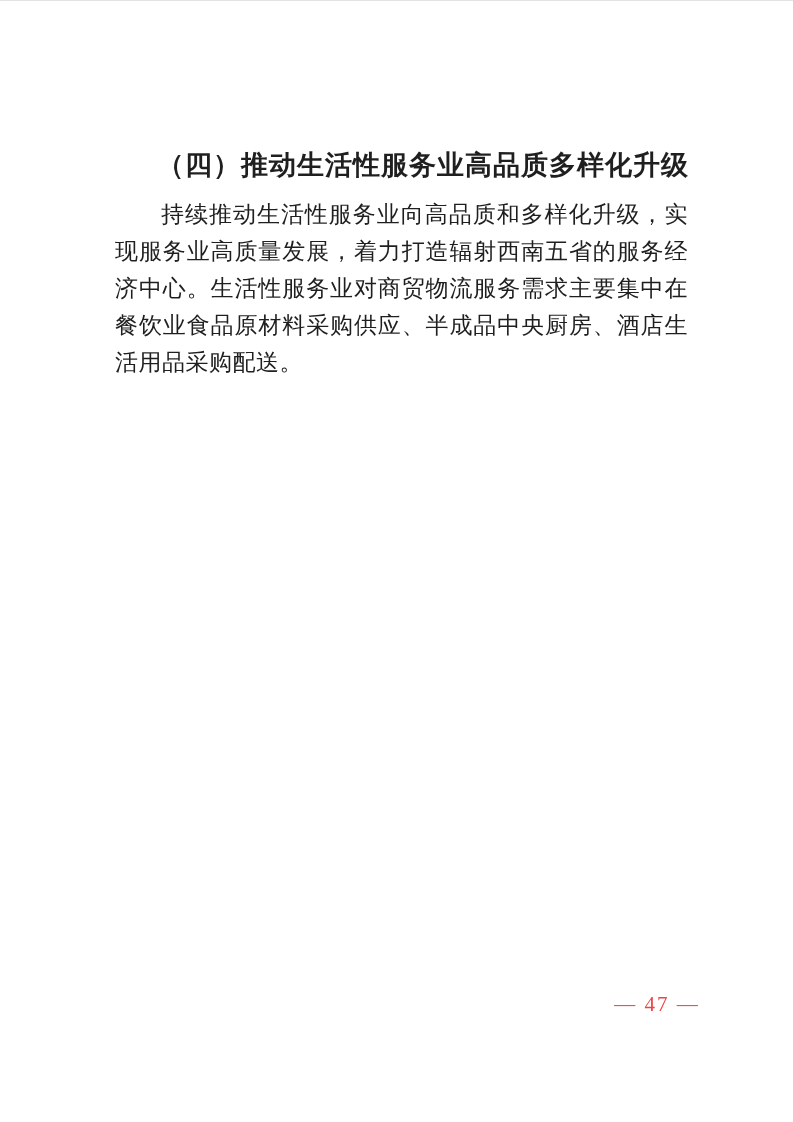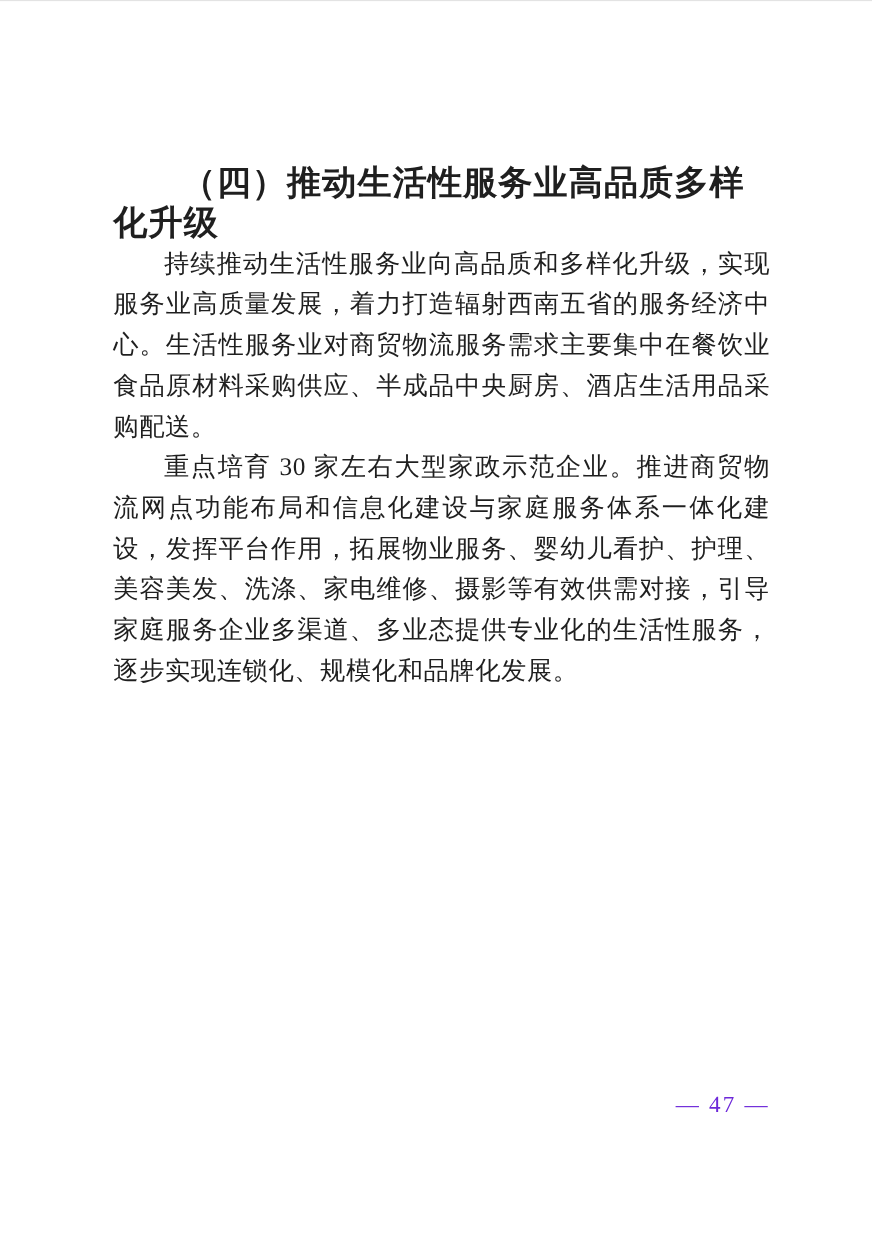--- a/index.html
+++ b/index.html
@@ -19,52 +19,51 @@
     border-top: 1px solid #e3e3e3;
     box-sizing: border-box;
   }
   .content {
     position: absolute;
     left: 103px;
     top: 146px;
     width: 597px;
   }
   .heading {
-    font-size: 31px;
+    font-size: 27px;
     font-weight: bold;
     line-height: 37px;
     text-indent: 2em;
     margin: 0;
     letter-spacing: 1px;
   }
   .para {
     font-size: 23px;
     line-height: 37px;
     text-indent: 2em;
-    margin: 0;
+    margin: 12px;
     text-align: justify;
     text-justify: inter-character;
     letter-spacing: 0.5px;
   }
   .page-number {
     position: absolute;
     top: 990px;
     left: 612px;
     width: 90px;
     font-size: 21px;
     line-height: 26px;
     text-align: center;
-    color: #6d28d9;
+    color: #ef4444;
     letter-spacing: 2px;
     white-space: nowrap;
   }
 </style>
 </head>
 <body>
 
 <div class="page">
   <div class="content">
     <h3 class="heading">（四）推动生活性服务业高品质多样化升级</h3>
     <p class="para">持续推动生活性服务业向高品质和多样化升级，实现服务业高质量发展，着力打造辐射西南五省的服务经济中心。生活性服务业对商贸物流服务需求主要集中在餐饮业食品原材料采购供应、半成品中央厨房、酒店生活用品采购配送。</p>
-    <p class="para">重点培育 30 家左右大型家政示范企业。推进商贸物流网点功能布局和信息化建设与家庭服务体系一体化建设，发挥平台作用，拓展物业服务、婴幼儿看护、护理、美容美发、洗涤、家电维修、摄影等有效供需对接，引导家庭服务企业多渠道、多业态提供专业化的生活性服务，逐步实现连锁化、规模化和品牌化发展。</p>
   </div>
   <div class="page-number">— 47 —</div>
 </div>
 
 </body></html>

